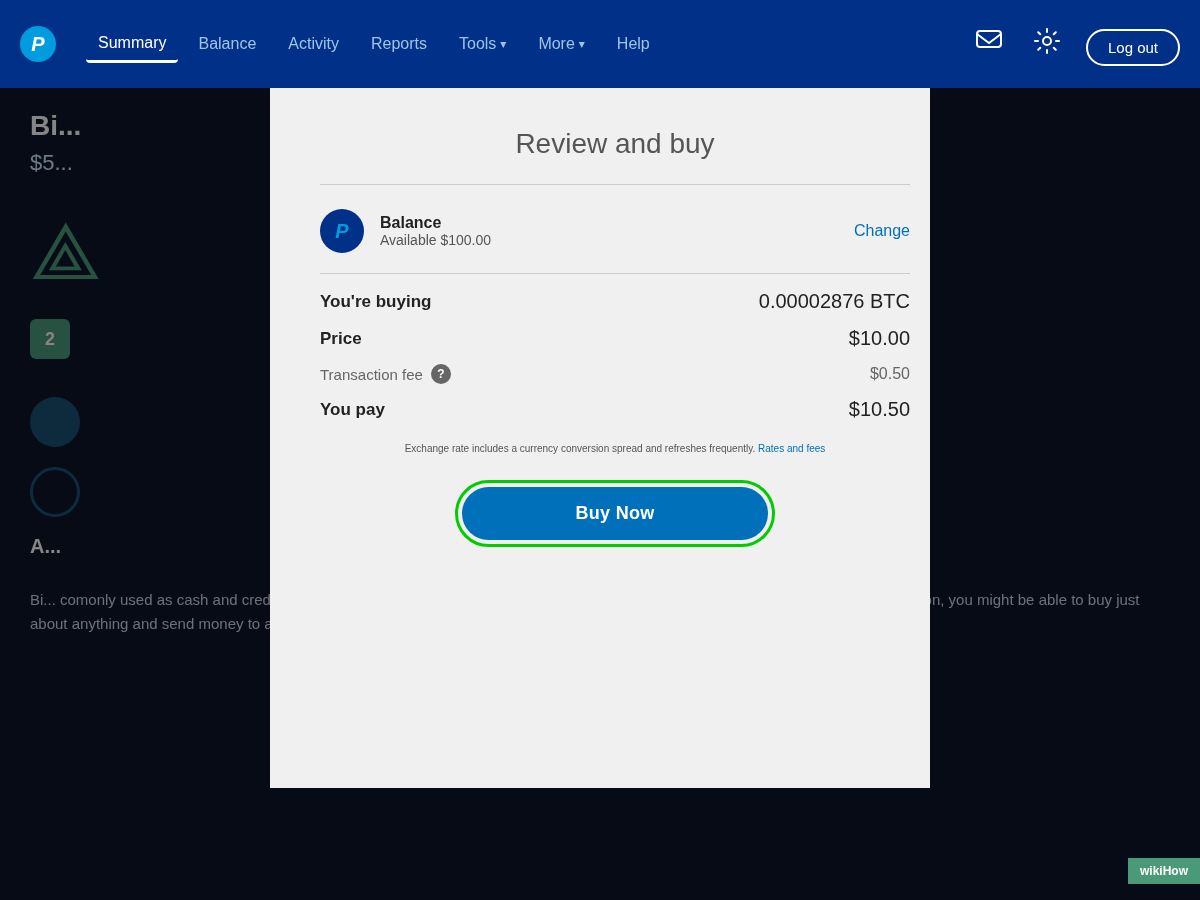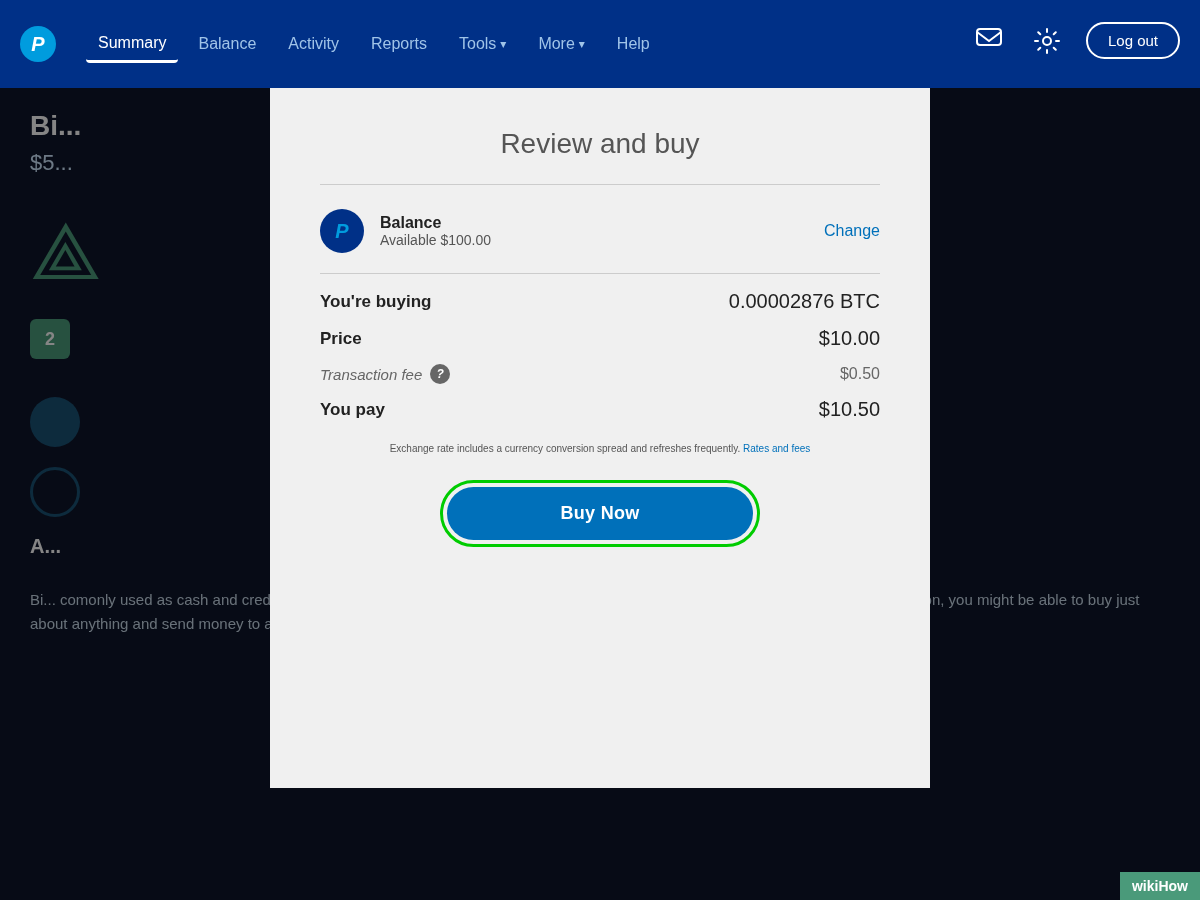--- a/index.html
+++ b/index.html
@@ -54,21 +54,21 @@
     .nav-link-dropdown {
       display: flex;
       align-items: center;
       gap: 4px;
     }
     .chevron-down {
       font-size: 12px;
     }
     .navbar-actions {
       display: flex;
-      align-items: flex-start;
+      align-items: flex-end;
       gap: 20px;
     }
     .icon-btn {
       background: none;
       border: none;
       color: white;
       cursor: pointer;
       font-size: 22px;
       padding: 6px;
       border-radius: 4px;
@@ -166,21 +166,21 @@
       background: rgba(0,0,0,0.3);
       display: flex;
       align-items: flex-start;
       justify-content: center;
       padding-top: 0;
       z-index: 100;
     }
     .modal {
       background: #f0f0f0;
       width: 660px;
-      padding: 40px 50px 40px 50px;
+      padding: 40px 20px 40px 50px;
       position: relative;
       margin-top: 0;
       min-height: 700px;
     }
     .modal-title {
       text-align: center;
       font-size: 28px;
       color: #555;
       margin-bottom: 24px;
       font-weight: normal;
@@ -307,26 +307,26 @@
       width: 100%;
       font-size: 18px;
       font-weight: bold;
       cursor: pointer;
       letter-spacing: 0.3px;
     }
 
     
     .wikihow-badge {
       position: absolute;
-      bottom: 0;
+      bottom: 16px;
       right: 0;
       background: #4a9a7a;
       color: white;
       padding: 6px 12px;
-      font-size: 14px;
+      font-size: 12px;
       font-weight: bold;
       z-index: 200;
     }
   </style>
 </head>
 <body>
 
 <nav class="navbar">
   <div class="navbar-logo">
     <div class="paypal-logo-icon">P</div>
@@ -399,21 +399,21 @@
       <span class="detail-value-bold">0.00002876 BTC</span>
     </div>
 
 
     <div class="detail-row">
       <span class="detail-label-bold">Price</span>
       <span class="detail-value-bold">$10.00</span>
     </div>
 
     <div class="detail-row">
-      <span class="detail-label-muted" style="display:flex;align-items:center;font-style:italic;">
+      <span class="detail-label-muted" style="display:flex;align-items:center;">
         <span>Transaction fee</span>
         <span class="info-icon">?</span>
       </span>
       <span class="detail-value-muted">$0.50</span>
     </div>
 
     <div class="detail-row">
       <span class="detail-label-bold">You pay</span>
       <span class="detail-value-bold">$10.50</span>
     </div>

